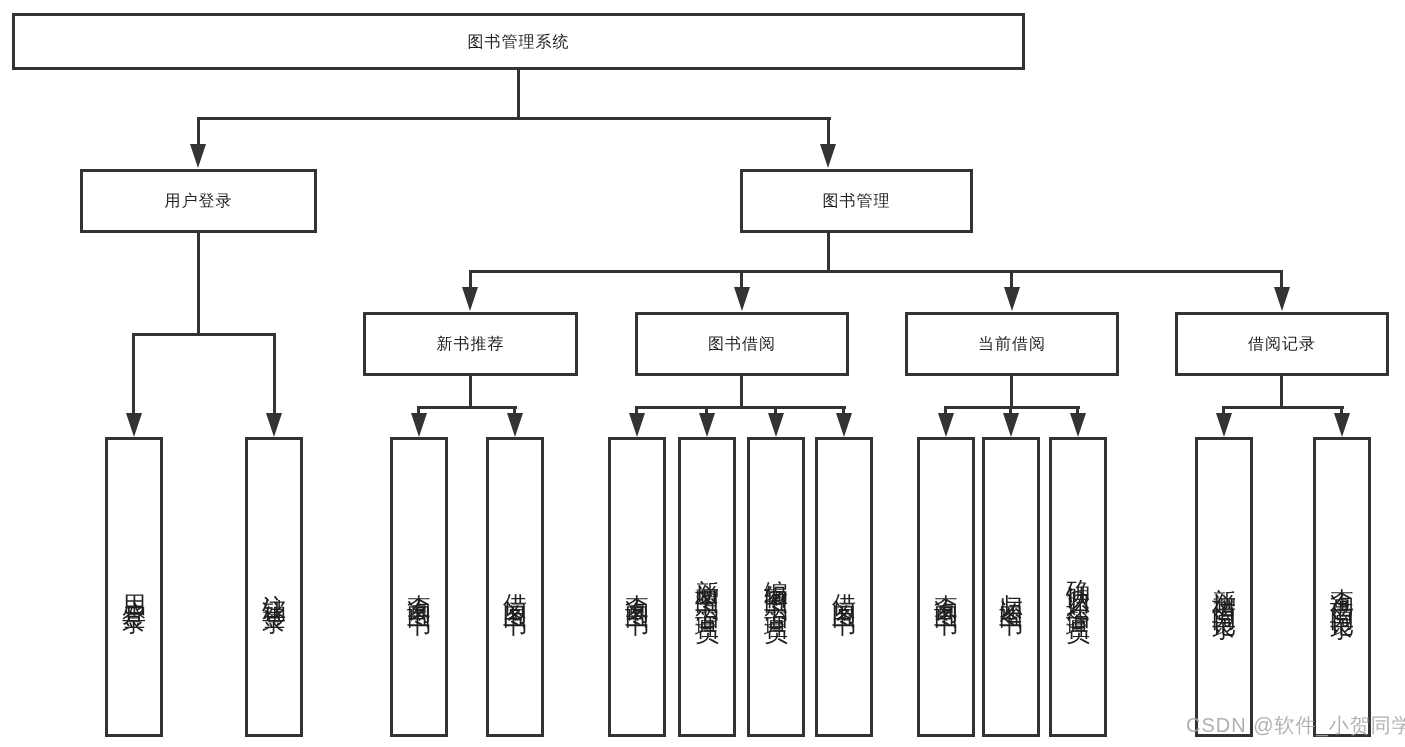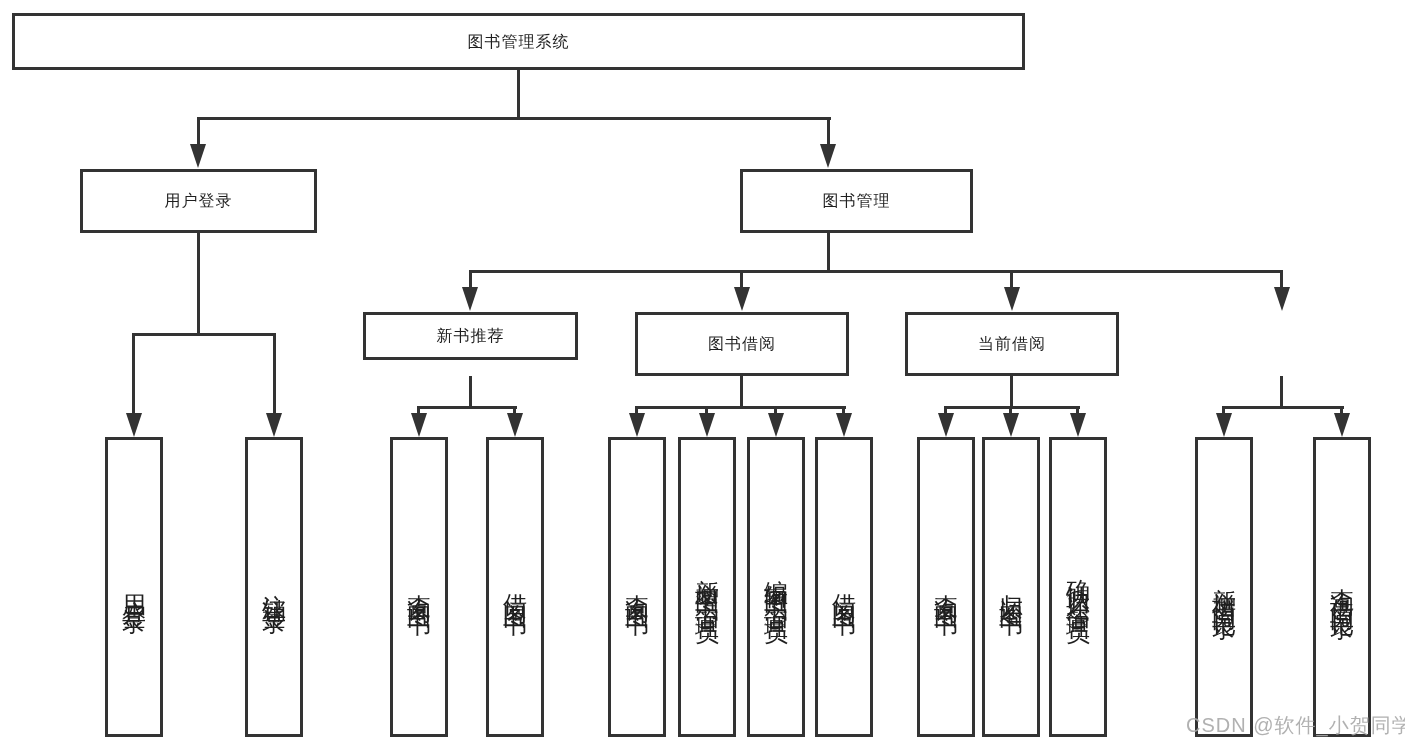--- a/index.html
+++ b/index.html
@@ -57,28 +57,31 @@
   <div class="ln" style="left:469px;top:270px;width:814px;height:3px;"></div>
   <div class="ln" style="left:469px;top:270px;width:3px;height:19px;"></div>
   <div class="ar" style="left:462px;top:287px;"></div>
   <div class="ln" style="left:740px;top:270px;width:3px;height:19px;"></div>
   <div class="ar" style="left:734px;top:287px;"></div>
   <div class="ln" style="left:1010px;top:270px;width:3px;height:19px;"></div>
   <div class="ar" style="left:1004px;top:287px;"></div>
   <div class="ln" style="left:1280px;top:270px;width:3px;height:19px;"></div>
   <div class="ar" style="left:1274px;top:287px;"></div>
 
-  <div class="box h" style="left:363px;top:312px;width:215px;height:48px;">
+  <div class="box h" style="left:363px;top:312px;width:215px;height:64px;">
     <span class="lbl">新书推荐</span>
   </div>
   <div class="box h" style="left:905px;top:312px;width:214px;height:64px;">
     <span class="lbl">当前借阅</span>
   </div>
   <div class="box h" style="left:635px;top:312px;width:214px;height:64px;">
     <span class="lbl">图书借阅</span>
+  </div>
+  <div class="box h" style="left:1175px;top:312px;width:214px;height:64px;">
+    <span class="lbl">借阅记录</span>
   </div>
 
   <div class="ln" style="left:469px;top:376px;width:3px;height:30px;"></div>
   <div class="ln" style="left:417px;top:406px;width:100px;height:3px;"></div>
   <div class="ln" style="left:417px;top:406px;width:3px;height:10px;"></div>
   <div class="ar" style="left:411px;top:413px;"></div>
   <div class="ln" style="left:513px;top:406px;width:3px;height:10px;"></div>
   <div class="ar" style="left:507px;top:413px;"></div>
 
   <div class="ln" style="left:740px;top:376px;width:3px;height:30px;"></div>

